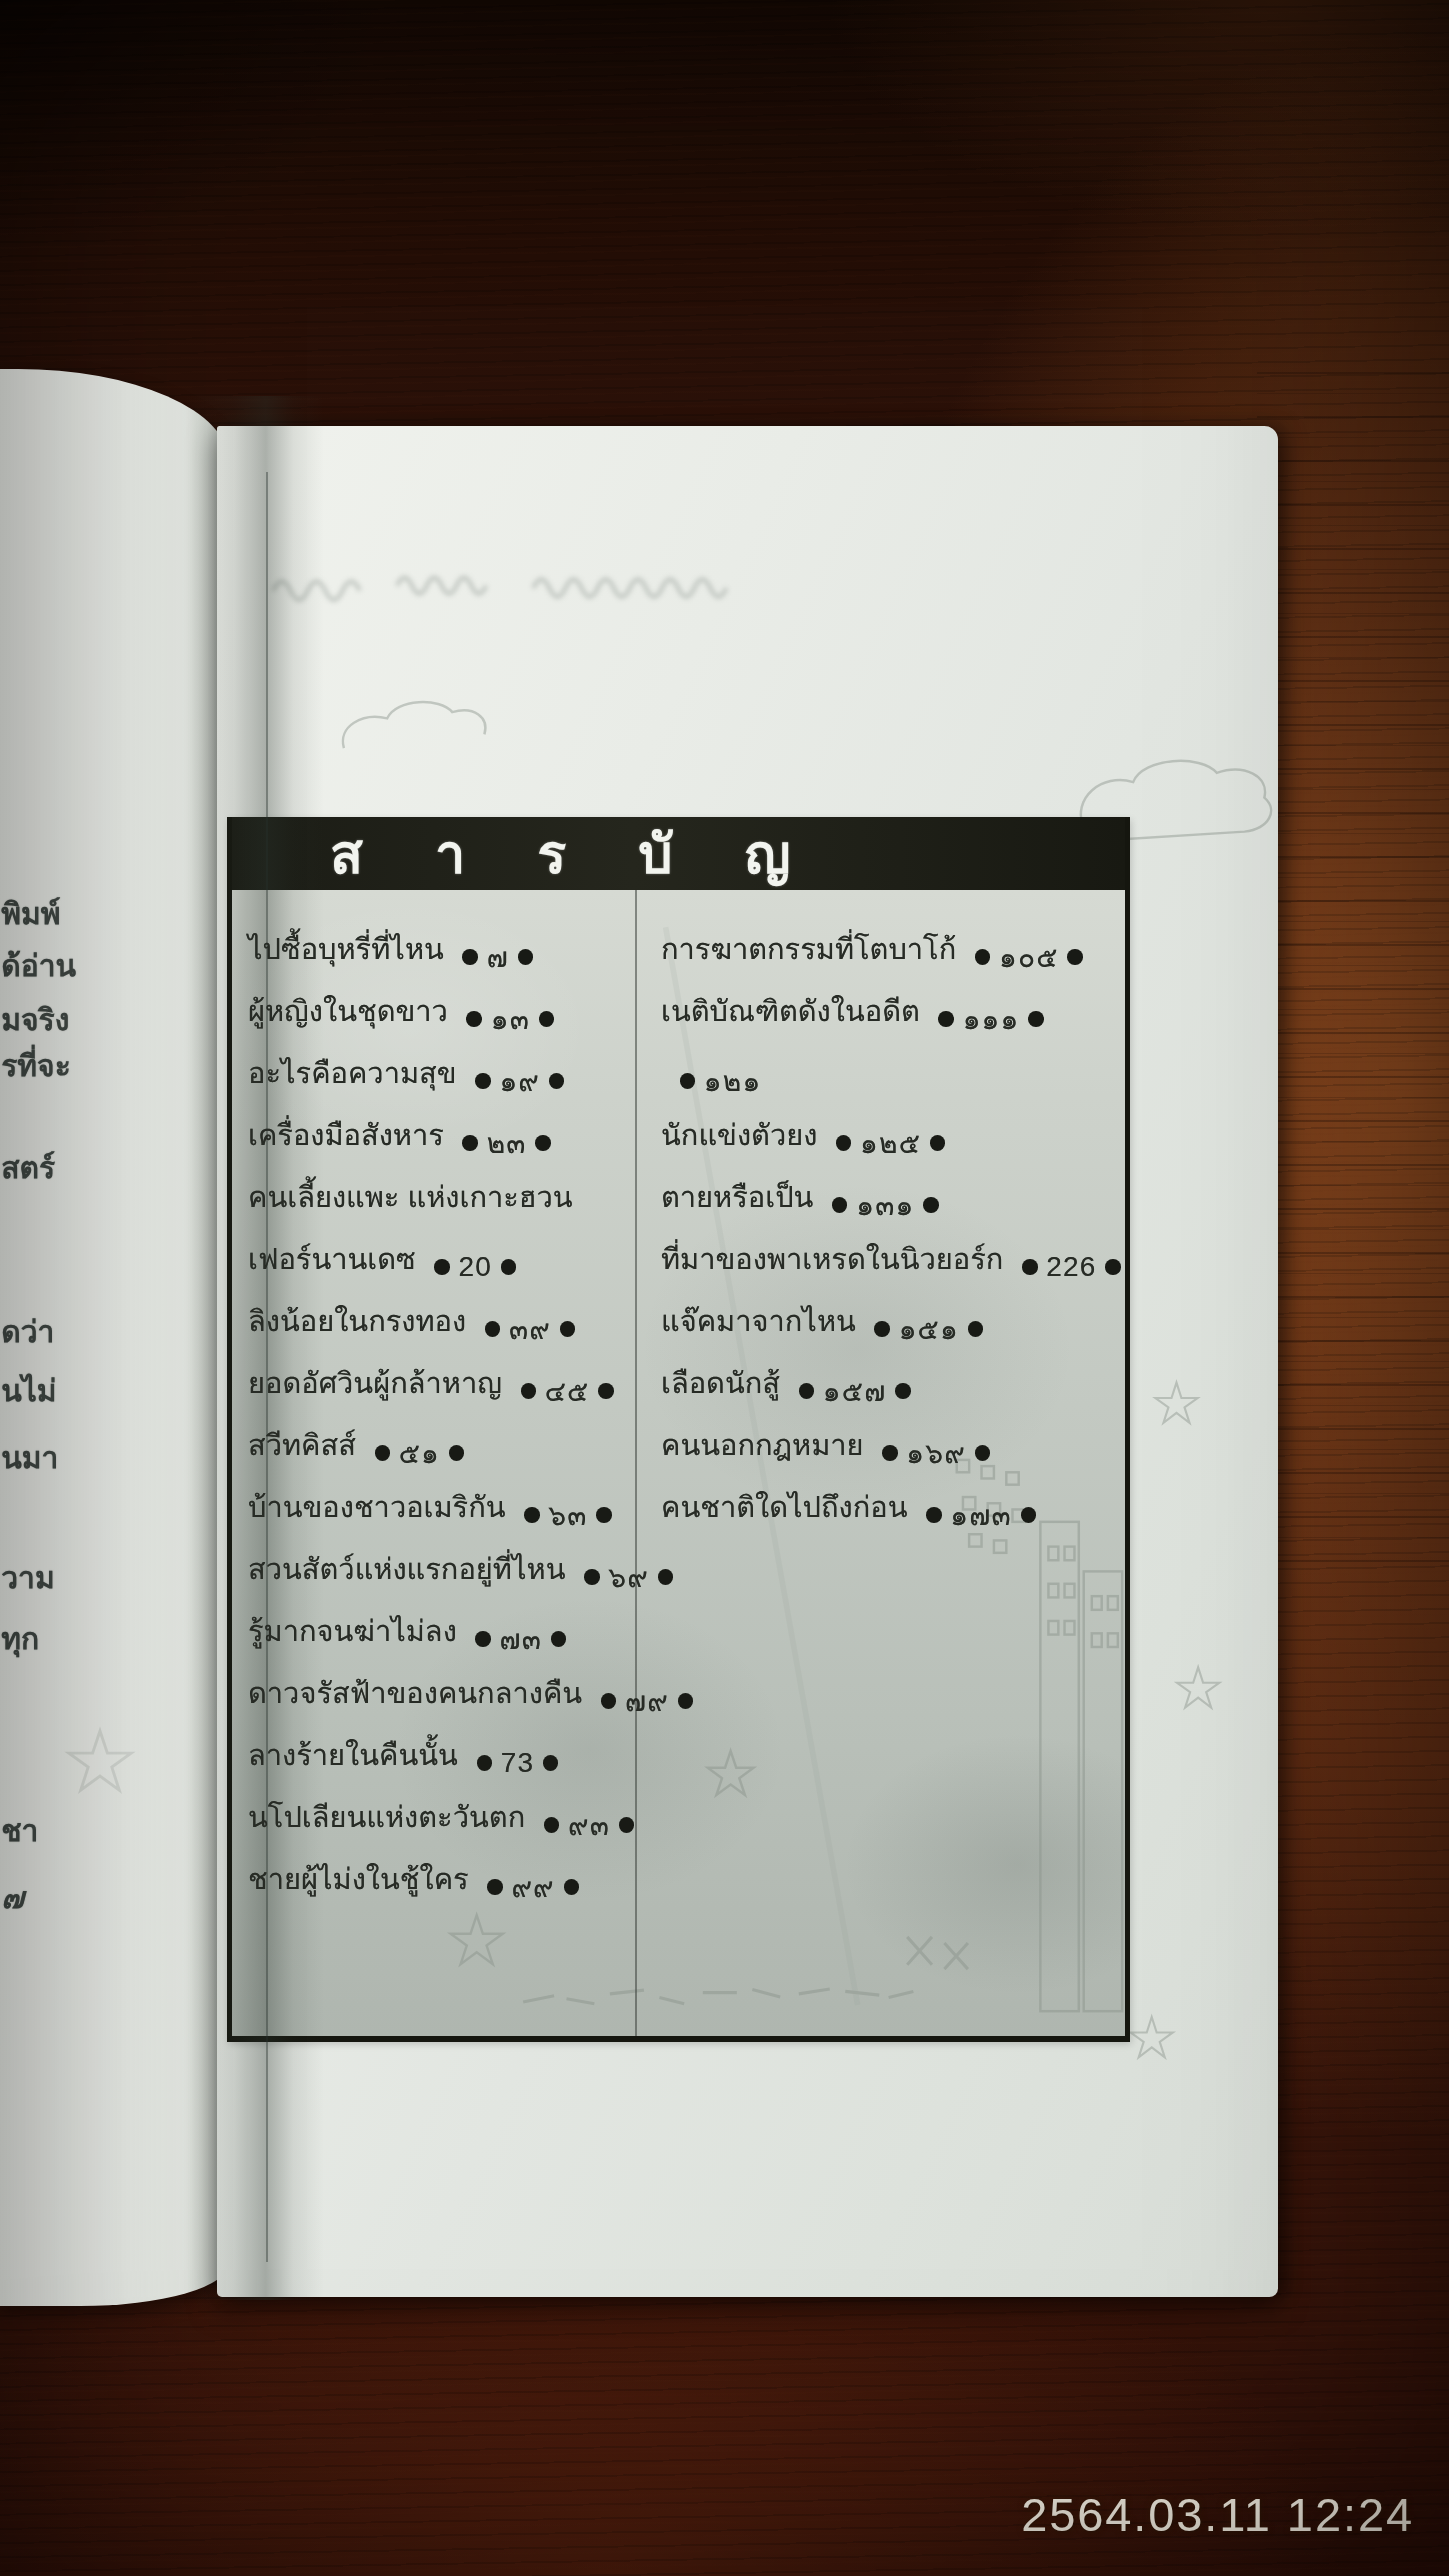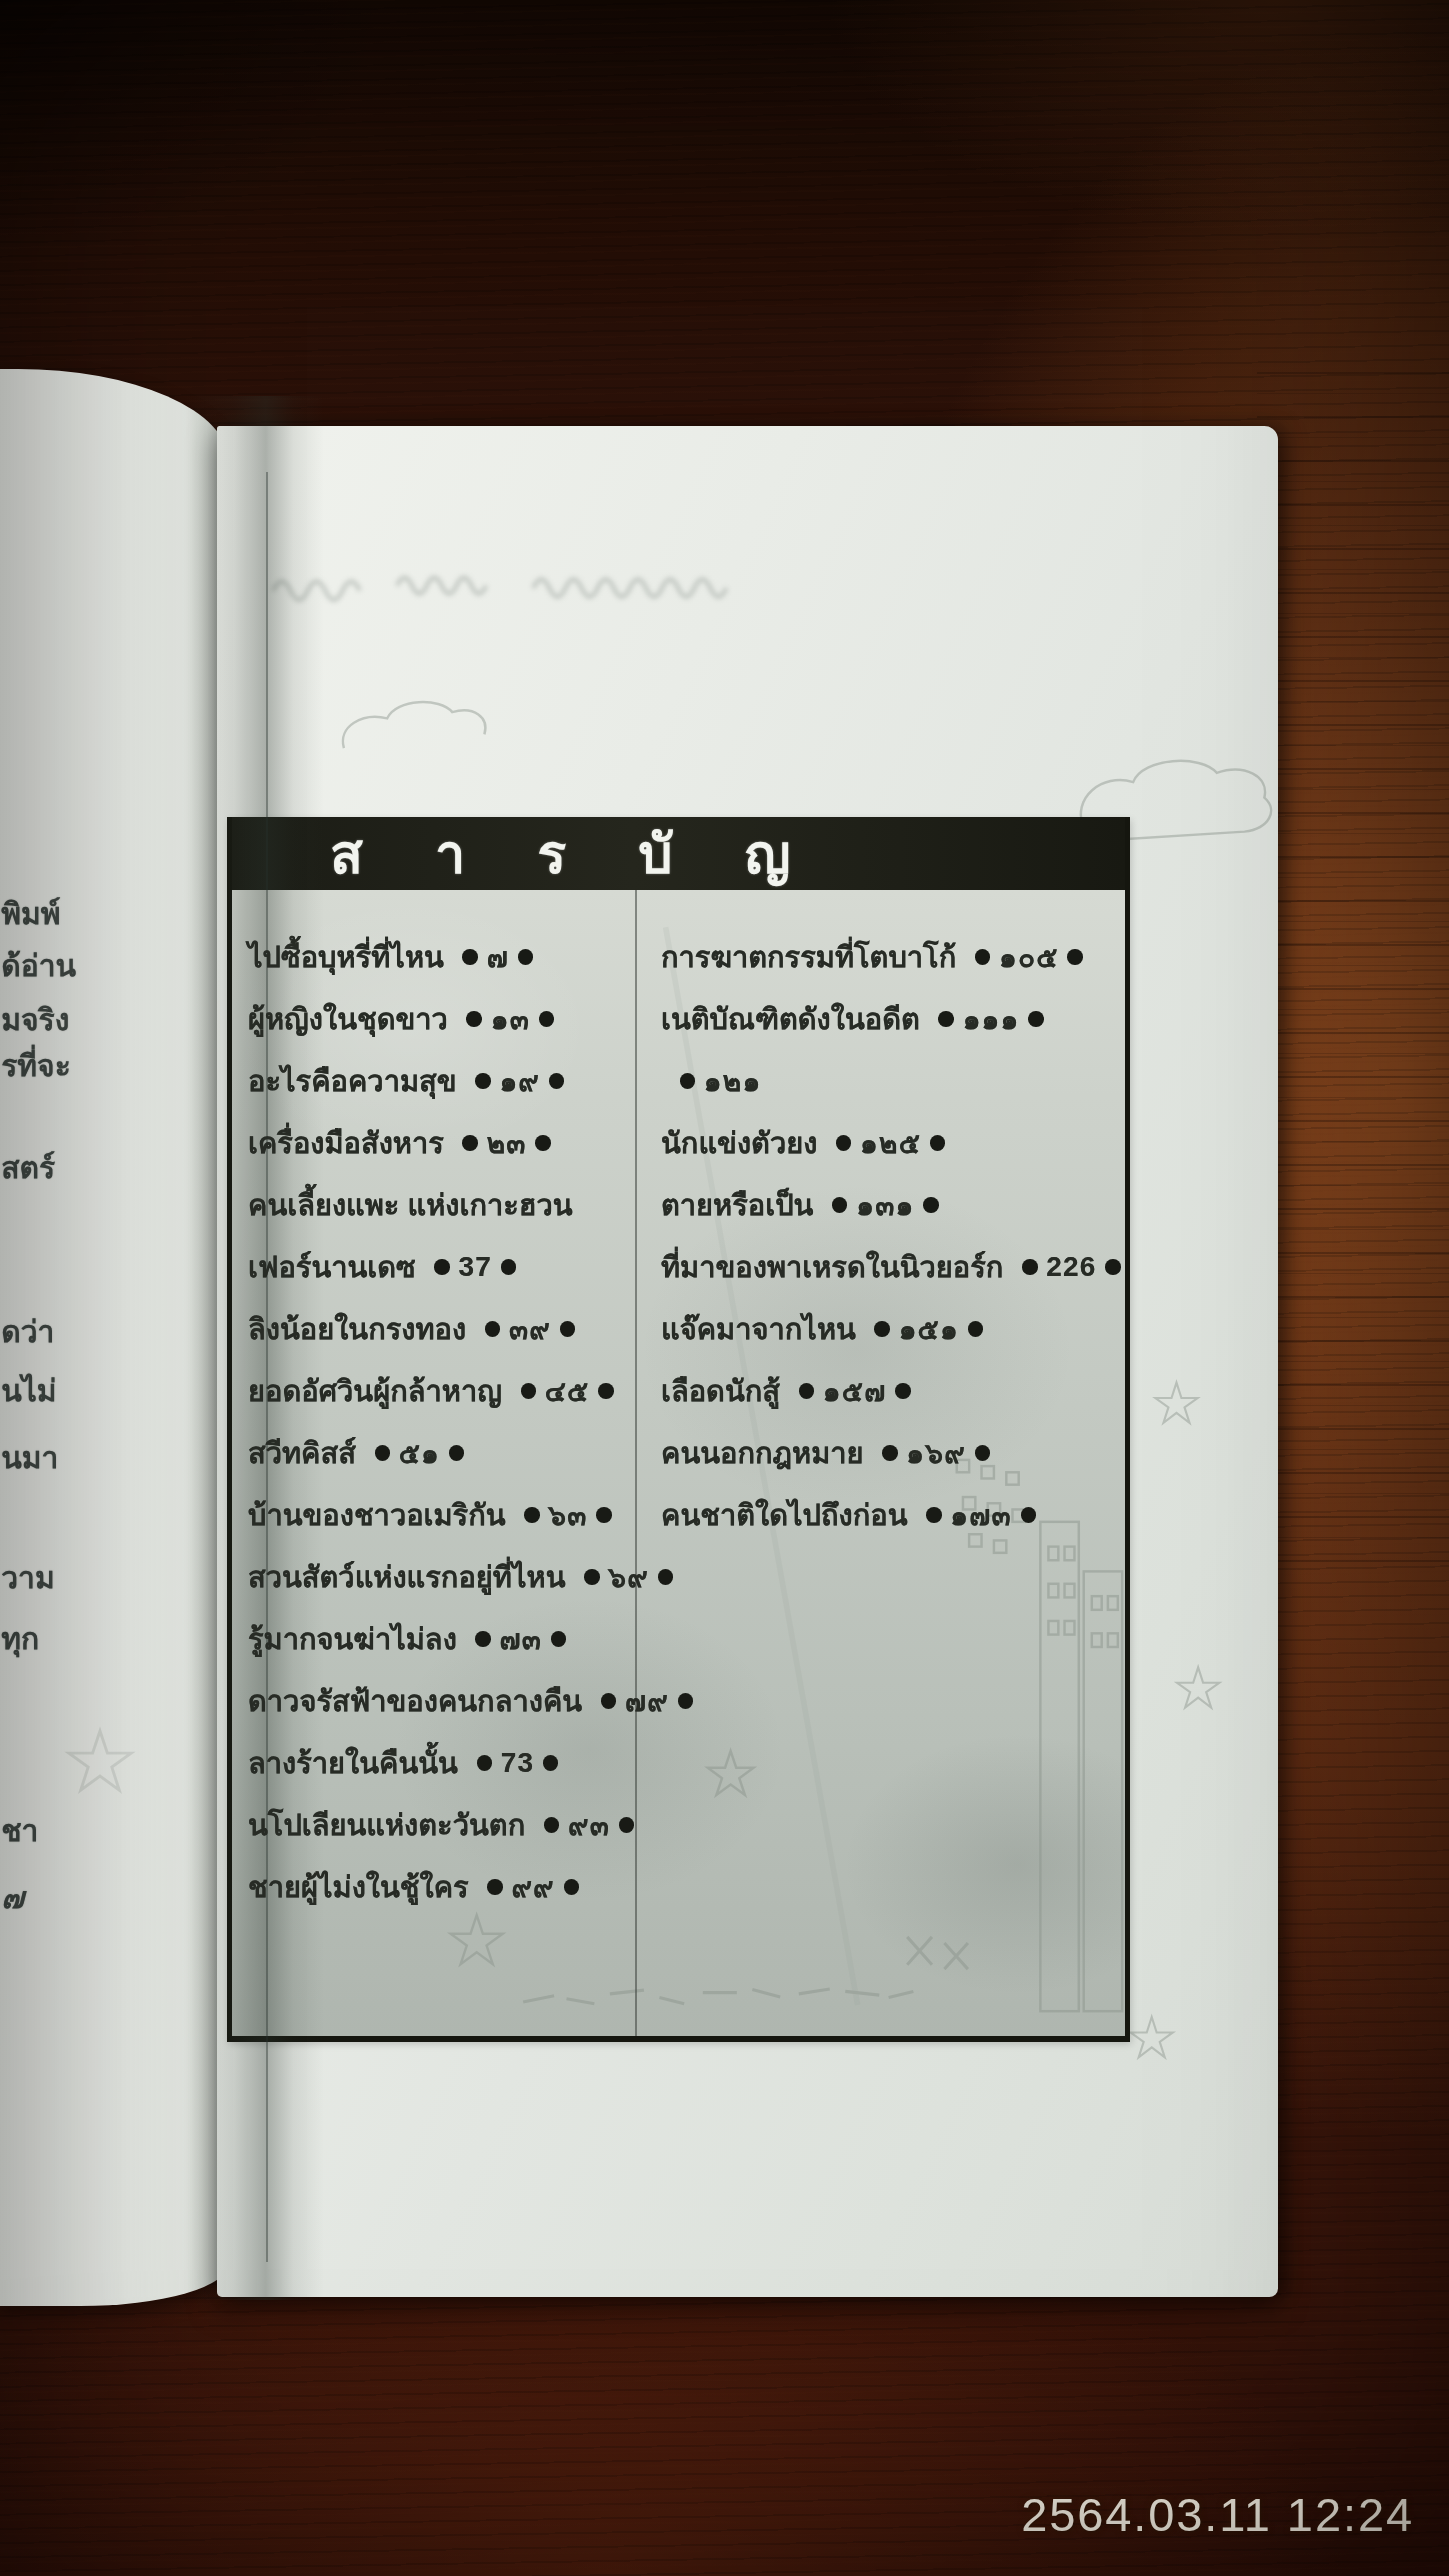--- a/index.html
+++ b/index.html
@@ -70,22 +70,22 @@
       radial-gradient(260px 186px at 20% 12%, rgba(255,255,255,.14), rgba(0,0,0,0) 70%),
       radial-gradient(310px 235px at 70% 40%, rgba(70,80,75,.10), rgba(0,0,0,0) 70%),
       radial-gradient(279px 217px at 40% 75%, rgba(70,80,75,.12), rgba(0,0,0,0) 70%),
       radial-gradient(248px 186px at 88% 85%, rgba(60,70,65,.14), rgba(0,0,0,0) 70%);}
   .box-doodles{inset:0;opacity:.5;}
   .toc-divider{position:absolute;left:403px;top:0;bottom:0;width:1.9px;background:rgba(60,66,60,.55);}
 
   .toc-col{position:absolute;top:36px;z-index:2;}
   .col-left{left:16px;width:379px;}
   .col-right{left:429px;width:463px;}
-  .toc-row{height:62px;display:flex;align-items:center;white-space:nowrap;
-    color:#272b25;font-size:29px;font-weight:700;text-shadow:0 0 0.6px rgba(40,44,40,.65);}
+  .toc-row{height:62px;display:flex;white-space:nowrap;
+    color:#272b25;font-size:29px;font-weight:400;text-shadow:0 0 0.6px rgba(40,44,40,.65);}
   .toc-pageref{display:inline-flex;align-items:center;margin-left:18.6px;}
   .dot{width:15.5px;height:15.5px;border-radius:50%;background:#181a15;display:inline-block;}
   .pnum{margin:0 8.7px;font-size:28px;letter-spacing:1.2px;}
 
   
   .timestamp{position:absolute;right:35px;top:2487px;font-size:47px;font-weight:400;
     color:#f6f0e4;letter-spacing:1.9px;
     text-shadow:0 0 6.2px rgba(60,30,10,.85),1.2px 1.2px 3.1px rgba(30,15,5,.7);}
 </style>
 </head>
@@ -240,21 +240,21 @@
 
               <div class="toc-row">
                 <span class="toc-title">คนเลี้ยงแพะ แห่งเกาะฮวน</span>
 
               </div>
 
               <div class="toc-row">
                 <span class="toc-title">เฟอร์นานเดซ</span>
                 <span class="toc-pageref">
                   <span class="dot"></span>
-                  <span class="pnum">37</span>
+                  <span class="pnum">20</span>
                   <span class="dot"></span>
                 </span>
               </div>
 
               <div class="toc-row">
                 <span class="toc-title">ลิงน้อยในกรงทอง</span>
                 <span class="toc-pageref">
                   <span class="dot"></span>
                   <span class="pnum">๓๙</span>
                   <span class="dot"></span>

